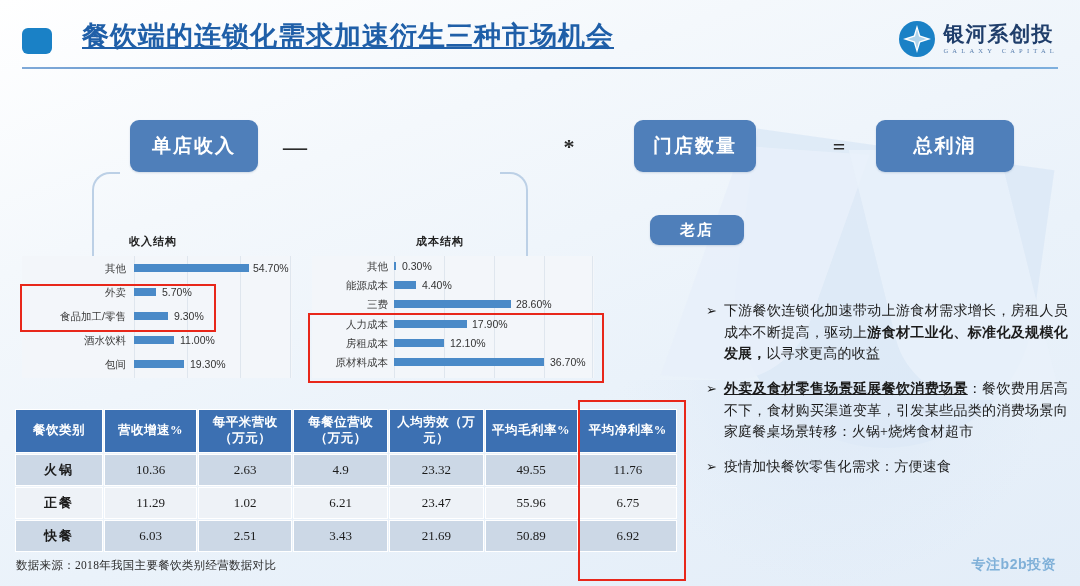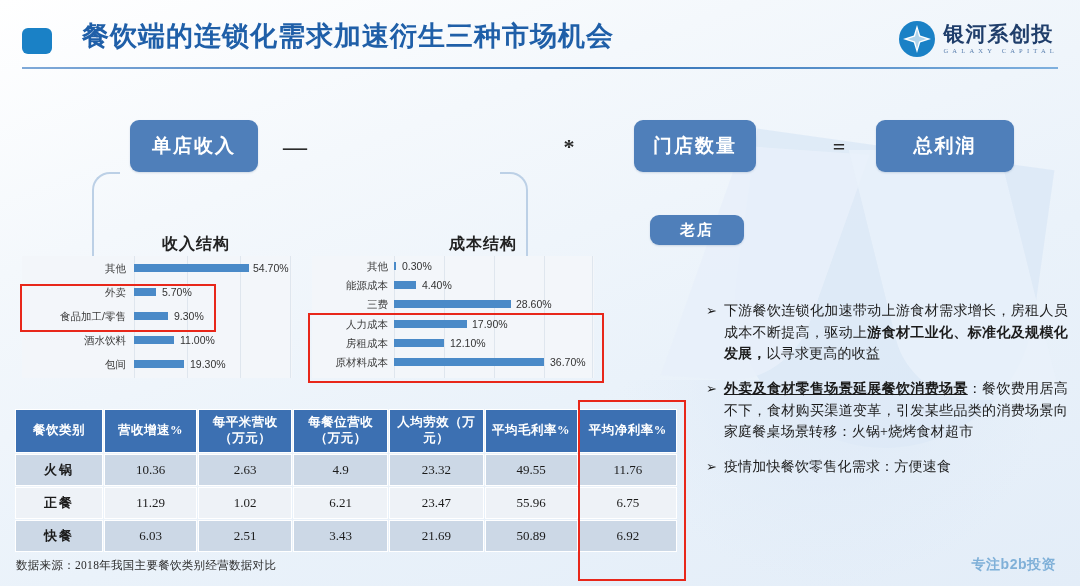--- a/index.html
+++ b/index.html
@@ -43,21 +43,21 @@
   
   .hdr{position:absolute;left:0;top:0;width:1080px;height:78px;}
   .hdr-square{
     position:absolute;left:22px;top:28px;width:30px;height:26px;
     background:#1a81c6;border-radius:6px;
   }
   .hdr-title{
     position:absolute;left:82px;top:18px;
     font-size:27px;color:#1f5fa8;letter-spacing:1px;
     font-family:"Liberation Serif","DejaVu Serif",serif;
-    font-weight:bold;white-space:nowrap;
+    font-weight:bold;white-space:nowrap;text-decoration:underline;
   }
   .hdr-rule{
     position:absolute;left:22px;top:67px;width:1036px;height:2px;
     background:linear-gradient(90deg,#7fa9d8 0%,#2f6fb5 55%,#7fb0de 100%);
   }
   .logo{position:absolute;right:22px;top:18px;height:42px;display:flex;align-items:center;gap:7px;}
   .logo-mark{width:38px;height:38px;position:relative;}
   .logo-text{display:flex;flex-direction:column;line-height:1;}
   .logo-cn{font-size:21px;font-weight:bold;color:#1f3e6b;letter-spacing:1px;}
   .logo-en{font-size:6.5px;color:#5a7fae;letter-spacing:4.2px;margin-top:3px;}
@@ -75,22 +75,22 @@
     position:absolute;color:#2a2a2a;font-weight:bold;
     display:flex;align-items:center;justify-content:center;
   }
   .bracket{
     position:absolute;border:2px solid #bcd0e6;
   }
   .bracket-l{left:92px;top:88px;width:26px;height:122px;border-right:none;border-radius:18px 0 0 18px;}
   .bracket-r{left:500px;top:88px;width:26px;height:122px;border-left:none;border-radius:0 18px 18px 0;}
   
   .chart-cap{
-    position:absolute;font-size:16px;color:#222;font-weight:bold;
-    font-family:Liberation Sans, sans-serif;letter-spacing:1px;margin-left:33px;
+    position:absolute;font-size:11px;color:#222;font-weight:bold;
+    font-family:Liberation Sans, sans-serif;letter-spacing:1px;
   }
   
   .chartbox{position:absolute;background:#f3f6fa;}
   .chart-grid{position:absolute;top:0;bottom:0;width:1px;background:#dfe6ee;}
   .blabel{
     position:absolute;text-align:right;font-size:10.5px;color:#3a3a3a;
     font-family:"Liberation Sans","DejaVu Sans",sans-serif;white-space:nowrap;
     line-height:14px;
   }
   .bbar{position:absolute;height:8px;background:#4a8ac8;}

